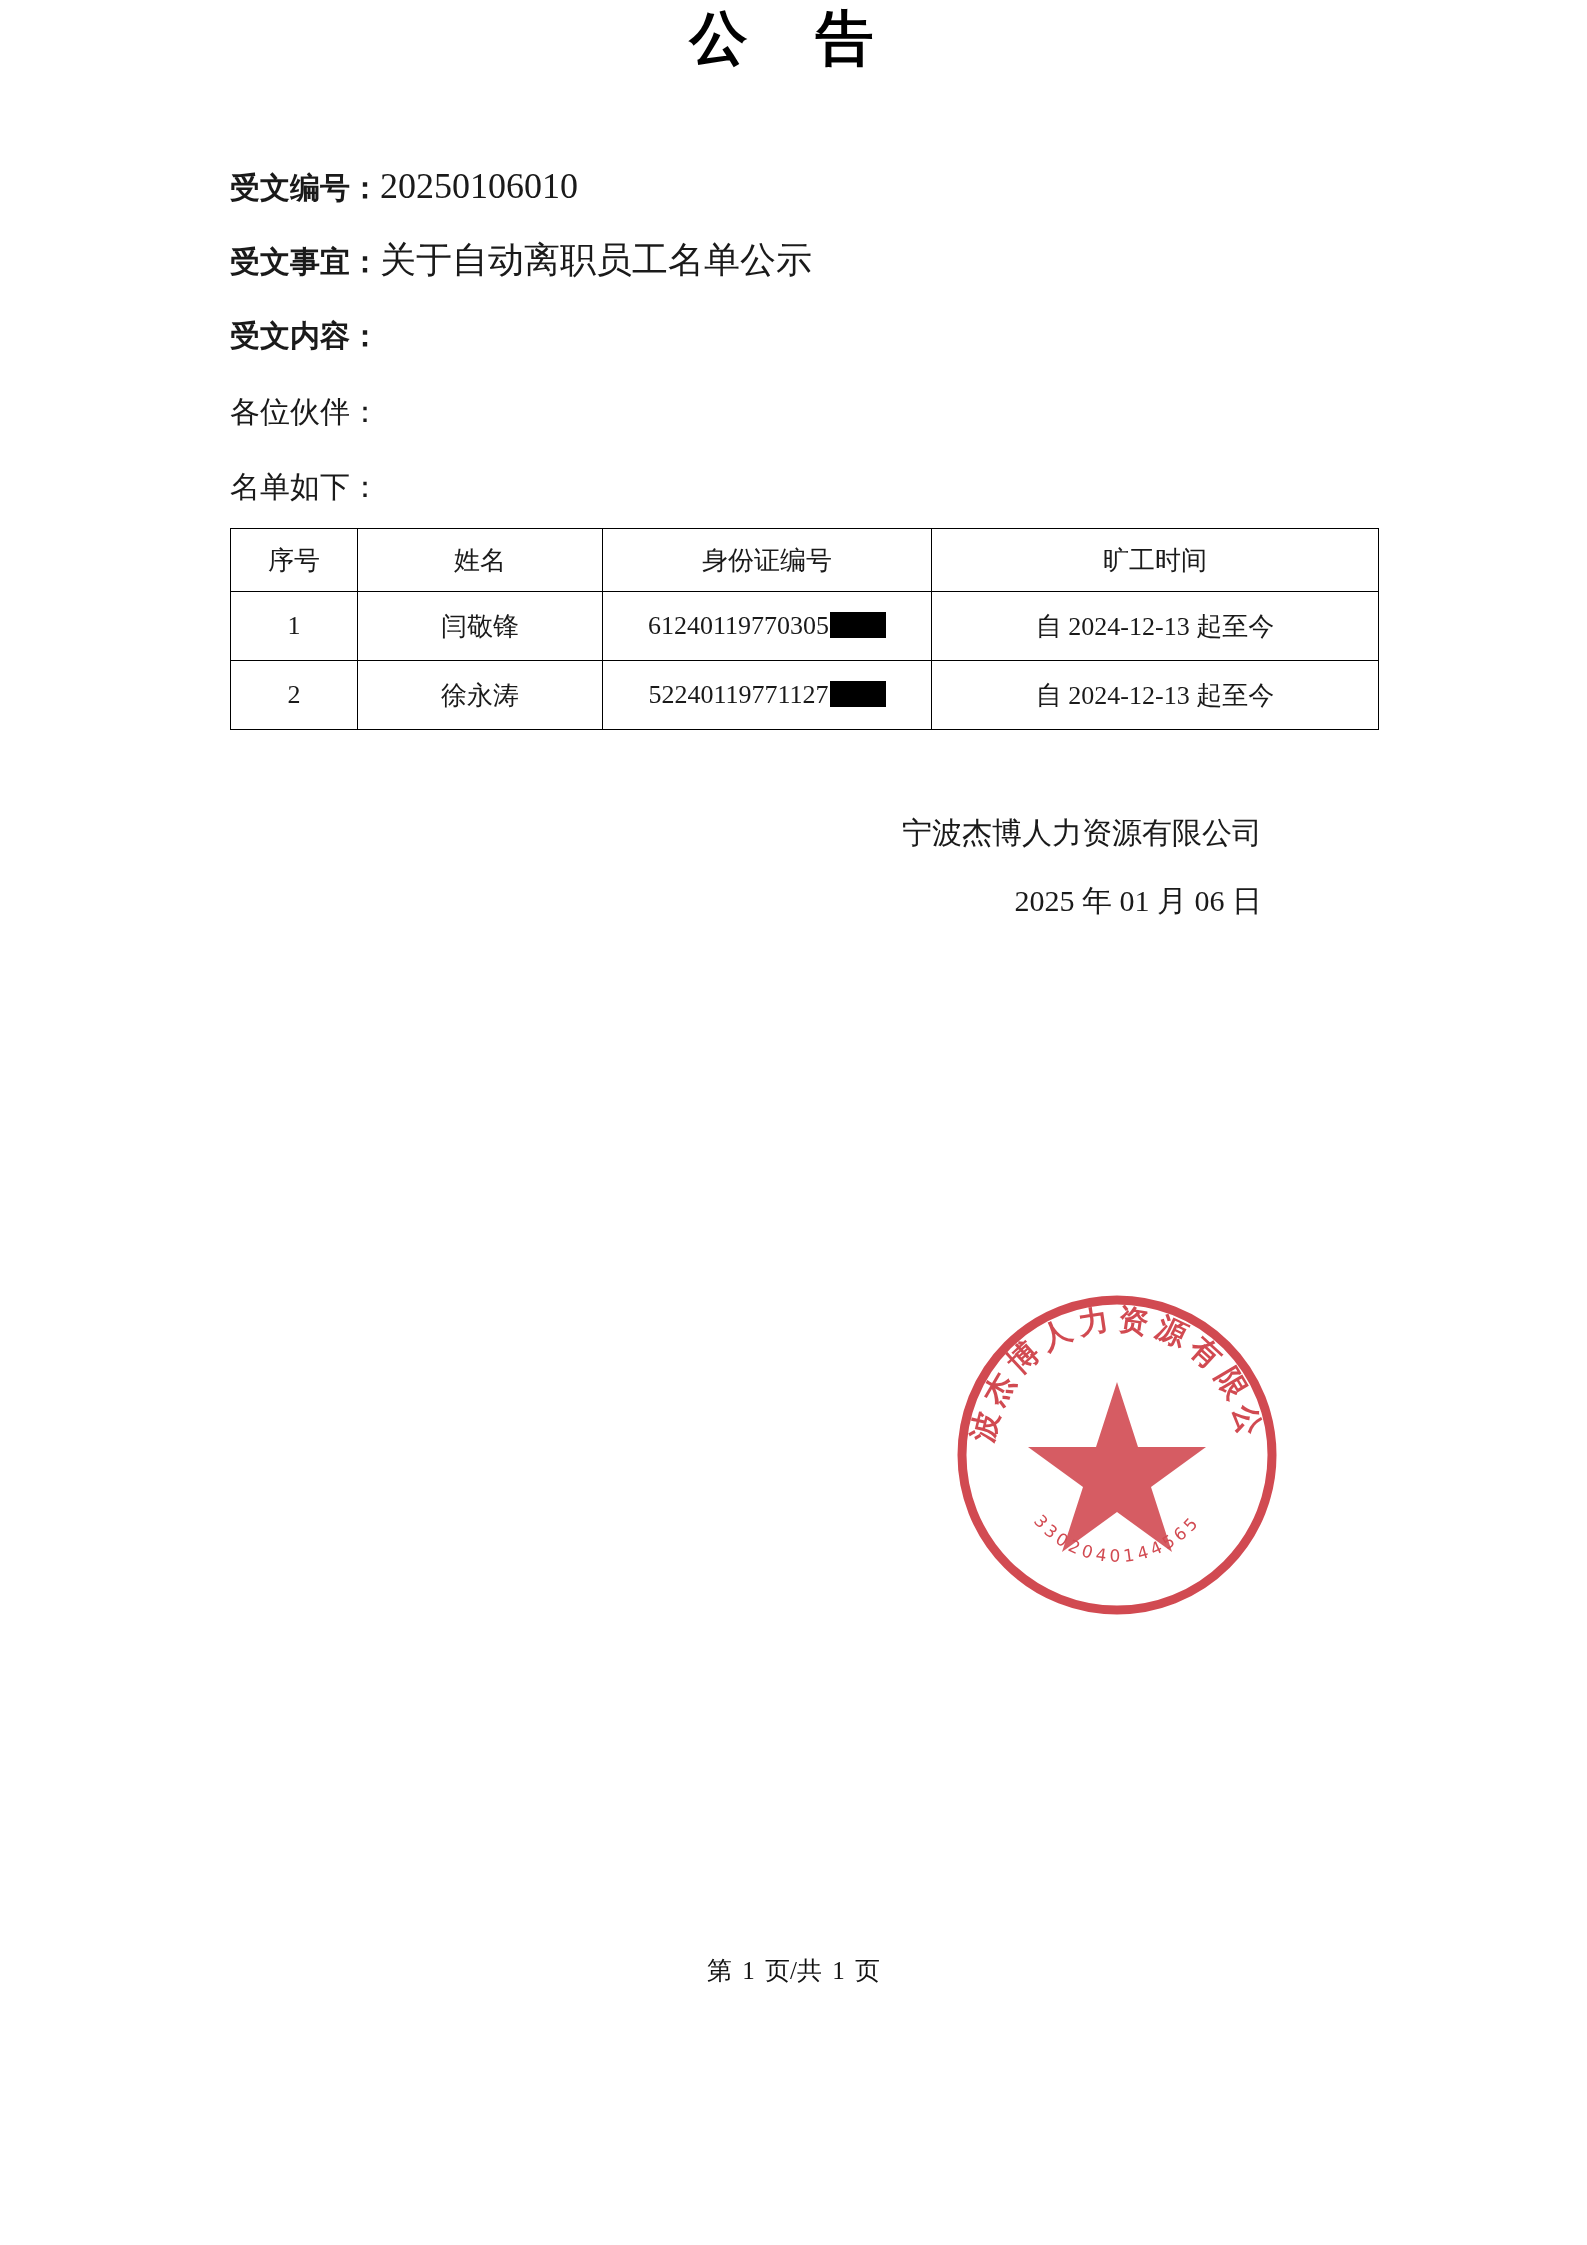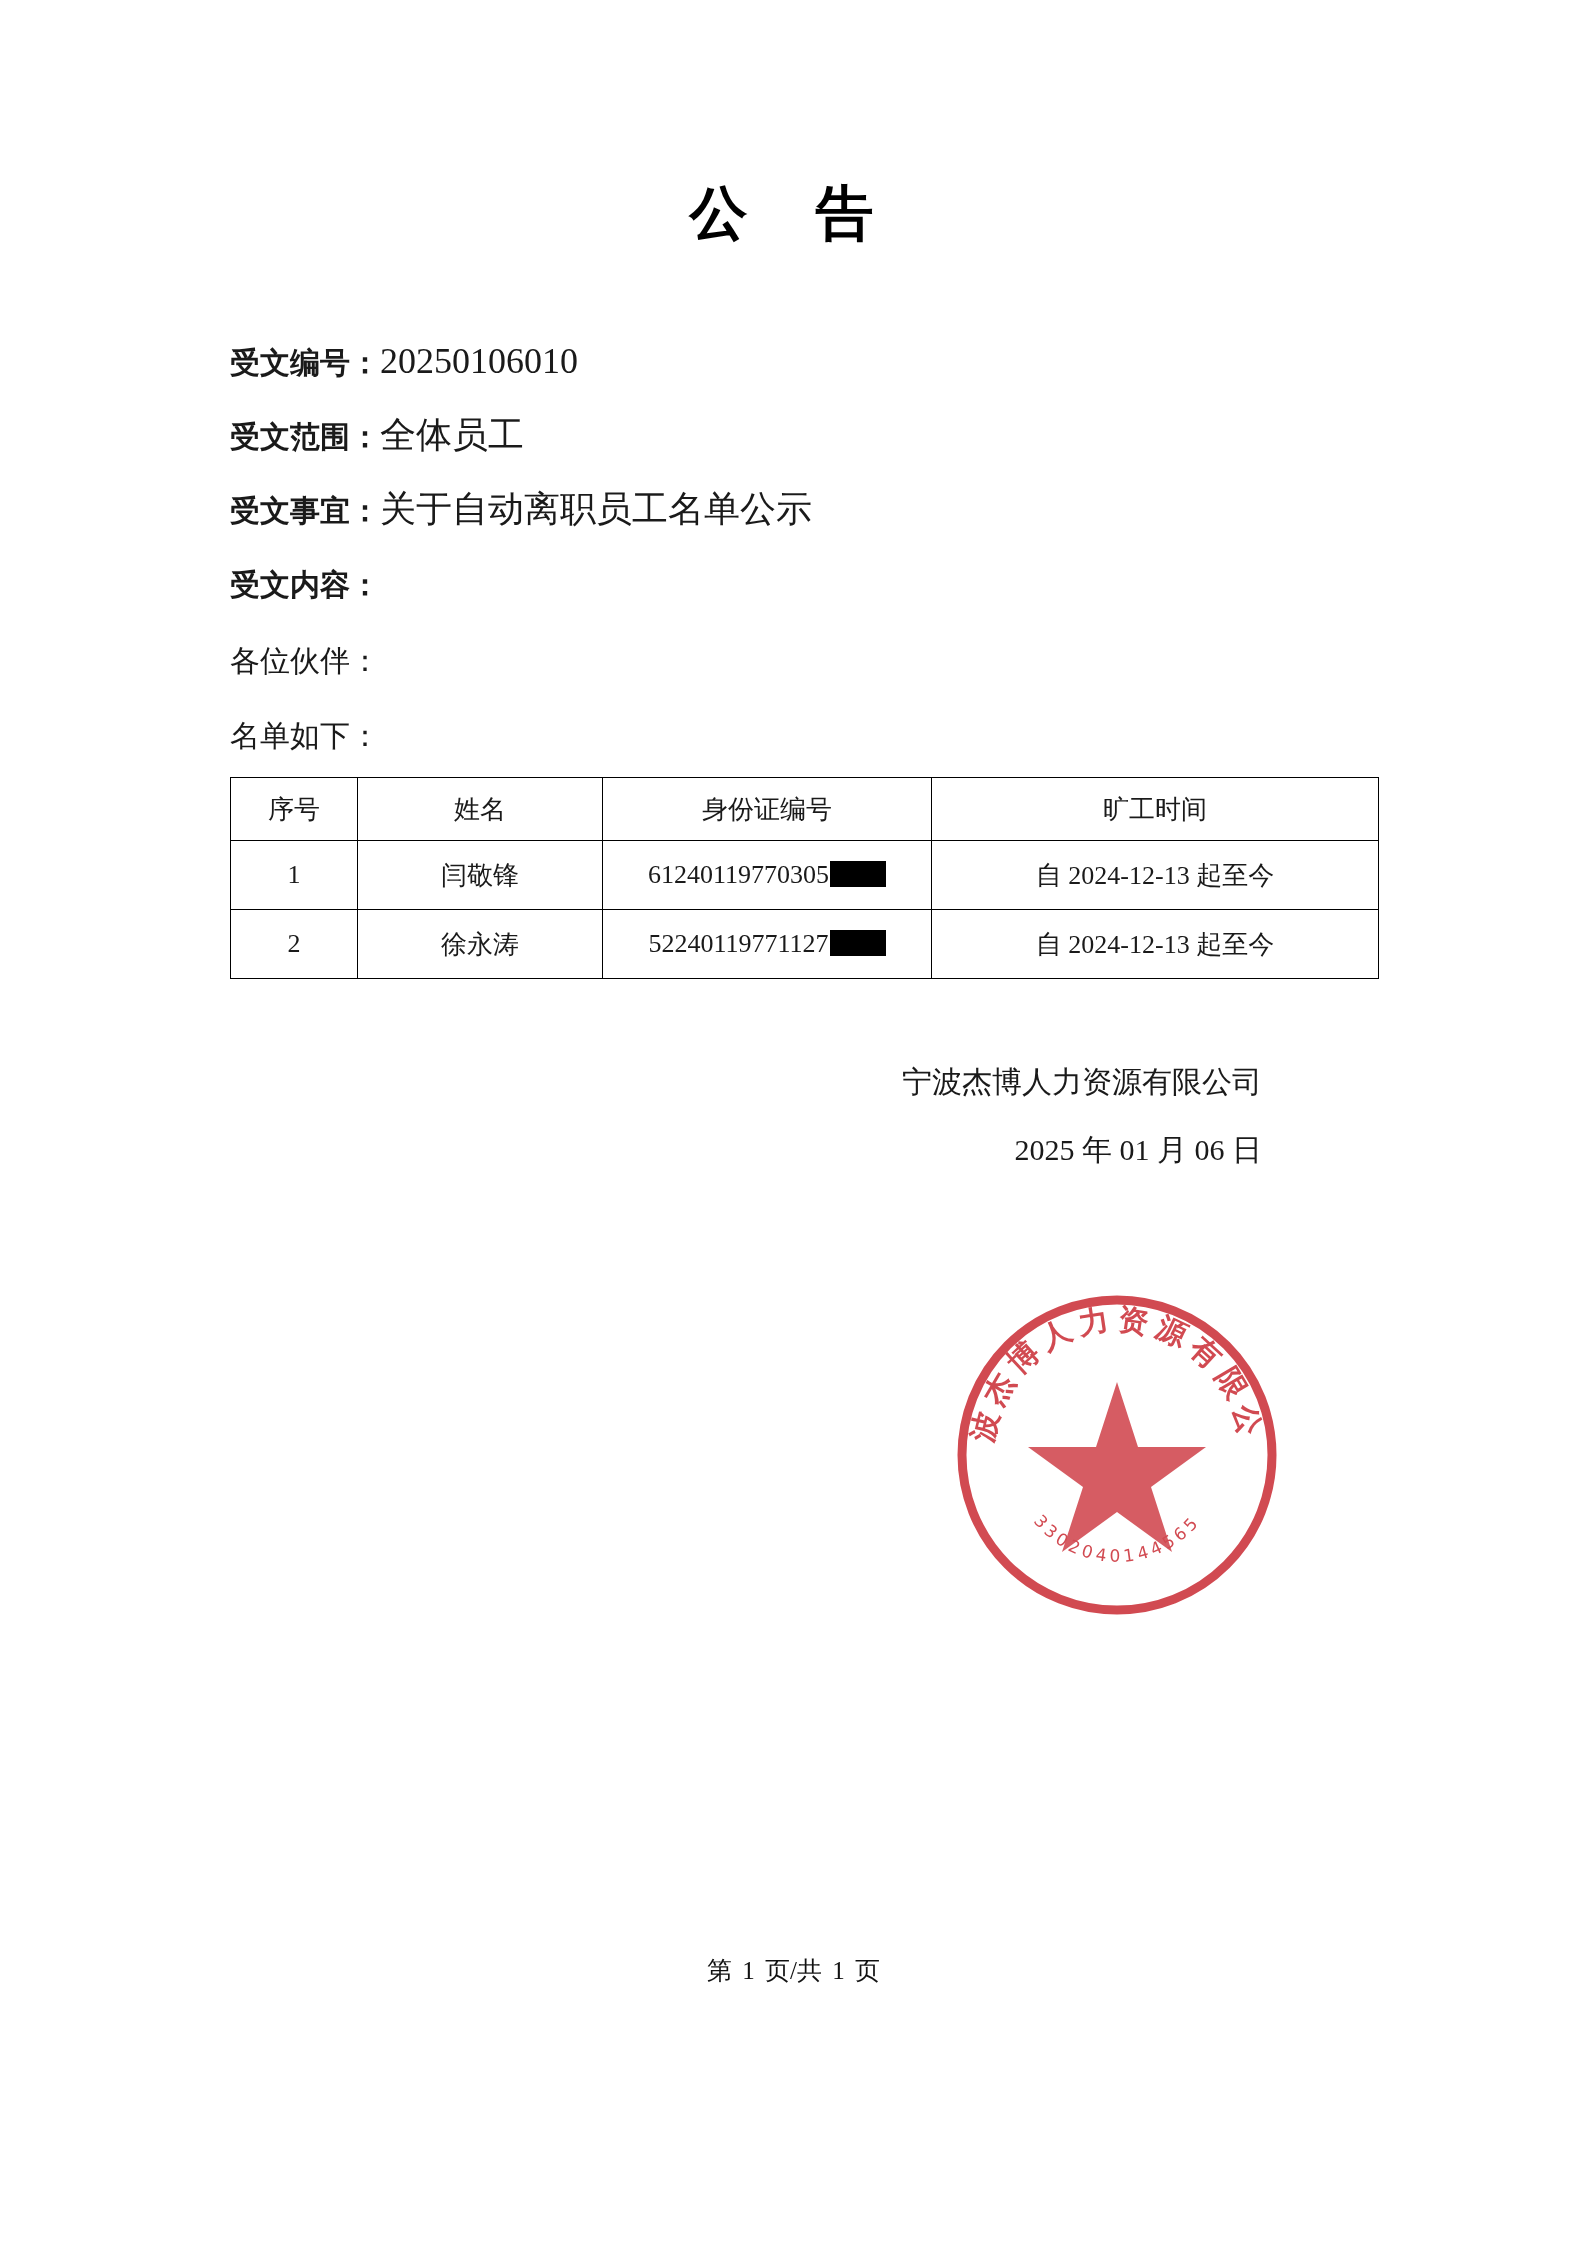--- a/index.html
+++ b/index.html
@@ -21,21 +21,20 @@
     box-sizing: border-box;
     padding: 0;
   }
   .doc-title {
     text-align: center;
     font-family: "DejaVu Sans", "Liberation Sans", sans-serif;
     font-weight: bold;
     font-size: 58px;
     letter-spacing: 24px;
     margin: 0;
-    padding-top: 175px;
     color: #000;
   }
   .body-area {
     margin-left: 230px;
     margin-right: 215px;
     margin-top: 90px;
   }
   .field-row {
     font-size: 30px;
     line-height: 1.0;
@@ -135,23 +134,20 @@
 <div class="page">
 
   <h1 class="doc-title">公  告</h1>
 
   <div class="body-area">
 
     <div class="field-row">
       <span class="field-label">受文编号：</span><span class="field-value">20250106010</span>
     </div>
 
-    <div class="field-row">
-      <span class="field-label">受文范围：</span><span class="field-value">全体员工</span>
-    </div>
 
     <div class="field-row">
       <span class="field-label">受文事宜：</span><span class="field-value">关于自动离职员工名单公示</span>
     </div>
 
     <div class="field-row">
       <span class="field-label">受文内容：</span><span class="field-value"></span>
     </div>
 
     <div class="salutation">各位伙伴：</div>

